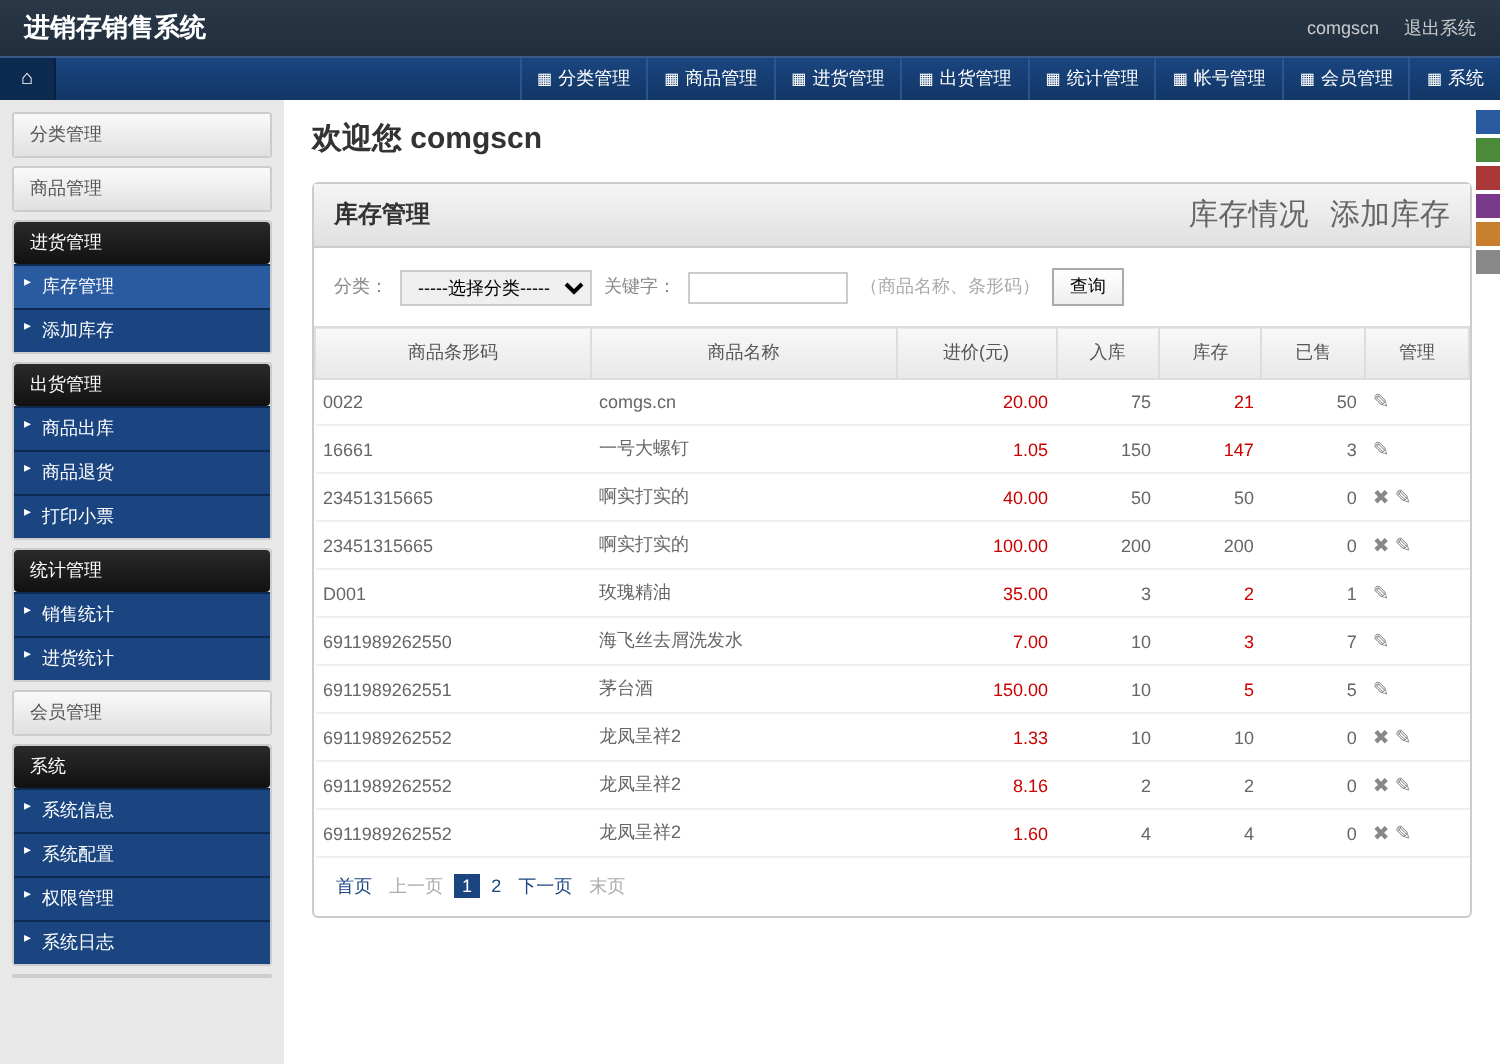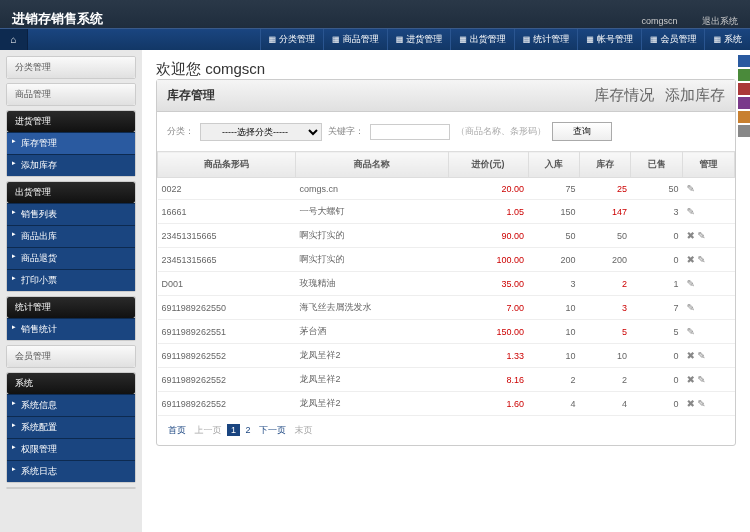--- a/index.html
+++ b/index.html
@@ -1,47 +1,47 @@
 <!DOCTYPE html>
 <html><head>
 <meta charset="utf-8">
 <style>
 *{margin:0;padding:0;box-sizing:border-box;font-family:Arial,sans-serif}
 body{background:#d4d4d4;width:750px;height:532px;overflow:hidden;font-size:10px}
-.header{background:linear-gradient(#2a3848,#1f2d3d);height:28px;color:#fff;display:flex;align-items:flex-end;padding:0 12px;justify-content:space-between}
+.header{background:linear-gradient(#2a3848,#1f2d3d);height:28px;color:#fff;display:flex;align-items:center;padding:0 12px;justify-content:space-between}
 .header h1{font-size:13px;font-weight:bold}
 .header-right{font-size:9px;color:#ccc}
-.header-right a{color:#ccc;margin-left:22px;text-decoration:none}
+.header-right a{color:#ccc;margin-left:10px;text-decoration:none}
 .navbar{background:linear-gradient(#1a4580,#123766);height:22px;display:flex;align-items:center;border-top:1px solid #3a5a8a}
 .home-btn{background:#0d2a50;width:28px;height:22px;display:flex;align-items:center;justify-content:center;color:#fff;border-right:1px solid #0a2040}
 .nav-items{display:flex;margin-left:auto}
 .nav-item{color:#fff;font-size:9px;padding:0 8px;height:22px;display:flex;align-items:center;border-left:1px solid #2a5590;cursor:pointer}
 .nav-item .ico{margin-right:3px;font-size:8px}
 .container{display:flex;height:482px}
 .sidebar{width:142px;background:#e8e8e8;padding:6px;overflow-y:auto}
 .sb-group{background:#fff;border:1px solid #ccc;margin-bottom:4px;border-radius:2px}
 .sb-header{background:linear-gradient(#fafafa,#e0e0e0);padding:4px 8px;font-size:9px;color:#555;cursor:pointer;border-radius:2px}
 .sb-header.dark{background:linear-gradient(#2a2a2a,#111);color:#fff}
 .sb-item{background:#1a4580;color:#fff;padding:4px 8px 4px 14px;font-size:9px;border-top:1px solid #0d2a50;cursor:pointer;position:relative}
 .sb-item::before{content:"▸";position:absolute;left:5px;font-size:7px}
 .sb-item.active{background:#2a5aa0}
 .main{flex:1;background:#fff;padding:10px 14px;overflow-y:auto;position:relative}
-.page-title{font-size:15px;font-weight:normal;color:#333;margin-bottom:0}
+.page-title{font-size:15px;font-weight:bold;color:#333;margin-bottom:12px}
 .page-sub{font-size:9px;color:#888;margin-bottom:10px}
 .panel{border:1px solid #ccc;border-radius:3px}
 .panel-head{background:linear-gradient(#f5f5f5,#e0e0e0);padding:6px 10px;display:flex;justify-content:space-between;align-items:center;border-bottom:1px solid #ccc}
 .panel-head h2{font-size:12px;color:#333}
 .panel-links a{font-size:15px;color:#666;margin-left:8px;text-decoration:none}
 .filter{padding:10px;font-size:9px;color:#888;display:flex;align-items:center;gap:6px}
-.filter select,.filter input{font-size:9px;padding:2px 17px;border:1px solid #ccc}
+.filter select,.filter input{font-size:9px;padding:2px 4px;border:1px solid #ccc}
 .filter input{width:80px}
 .filter .hint{color:#aaa}
-.filter button{font-size:9px;padding:2px 20px;border:1px solid #aaa;background:linear-gradient(#fff,#eee);cursor:pointer}
+.filter button{font-size:9px;padding:2px 8px;border:1px solid #aaa;background:linear-gradient(#fff,#eee);cursor:pointer}
 table{width:100%;border-collapse:collapse;font-size:9px}
-th{background:linear-gradient(#f8f8f8,#e8e8e8);padding:6px 4px;border:1px solid #ddd;color:#555;font-weight:bold}
+th{background:linear-gradient(#f8f8f8,#e8e8e8);padding:6px 4px;border:1px solid #ddd;color:#555;font-weight:normal}
 td{padding:5px 4px;border-bottom:1px solid #eee;color:#666}
 td.red{color:#c00}
 td.ctr{text-align:right}
 .act{color:#888;cursor:pointer;font-size:10px}
 .pagination{padding:8px;font-size:9px;color:#1a4580}
 .pagination a{color:#1a4580;margin:12px 3px;text-decoration:none}
 .pagination .cur{background:#1a4580;color:#fff;padding:1px 4px}
 .pagination .dis{color:#aaa}
 .color-strip{position:absolute;right:0;top:55px;width:12px}
 .cs{height:12px;margin-bottom:2px}
@@ -81,28 +81,28 @@
       <div class="sb-group">
         <div class="sb-header">商品管理</div>
       </div>
       <div class="sb-group">
         <div class="sb-header dark">进货管理</div>
         <div class="sb-item active">库存管理</div>
         <div class="sb-item">添加库存</div>
       </div>
       <div class="sb-group">
         <div class="sb-header dark">出货管理</div>
-        <div class="sb-item">销售列表</div>
         <div class="sb-item">商品出库</div>
         <div class="sb-item">商品退货</div>
         <div class="sb-item">打印小票</div>
       </div>
       <div class="sb-group">
         <div class="sb-header dark">统计管理</div>
         <div class="sb-item">销售统计</div>
+        <div class="sb-item">进货统计</div>
       </div>
       <div class="sb-group">
         <div class="sb-header">会员管理</div>
       </div>
       <div class="sb-group">
         <div class="sb-header dark">系统</div>
         <div class="sb-item">系统信息</div>
         <div class="sb-item">系统配置</div>
         <div class="sb-item">权限管理</div>
         <div class="sb-item">系统日志</div>
@@ -142,37 +142,37 @@
               <th>已售</th>
               <th>管理</th>
             </tr>
           </thead>
         <tbody id="tbody">
             <tr>
               <td>0022</td>
               <td>comgs.cn</td>
               <td class="red ctr">20.00</td>
               <td class="ctr">75</td>
-              <td class="ctr red">25</td>
+              <td class="ctr red">21</td>
               <td class="ctr">50</td>
               <td><span class="act">✎</span></td>
             </tr>
             <tr>
               <td>16661</td>
               <td>一号大螺钉</td>
               <td class="red ctr">1.05</td>
               <td class="ctr">150</td>
               <td class="ctr red">147</td>
               <td class="ctr">3</td>
               <td><span class="act">✎</span></td>
             </tr>
             <tr>
               <td>23451315665</td>
               <td>啊实打实的</td>
-              <td class="red ctr">90.00</td>
+              <td class="red ctr">40.00</td>
               <td class="ctr">50</td>
               <td class="ctr">50</td>
               <td class="ctr">0</td>
               <td><span class="act">✖</span> <span class="act">✎</span></td>
             </tr>
             <tr>
               <td>23451315665</td>
               <td>啊实打实的</td>
               <td class="red ctr">100.00</td>
               <td class="ctr">200</td>

